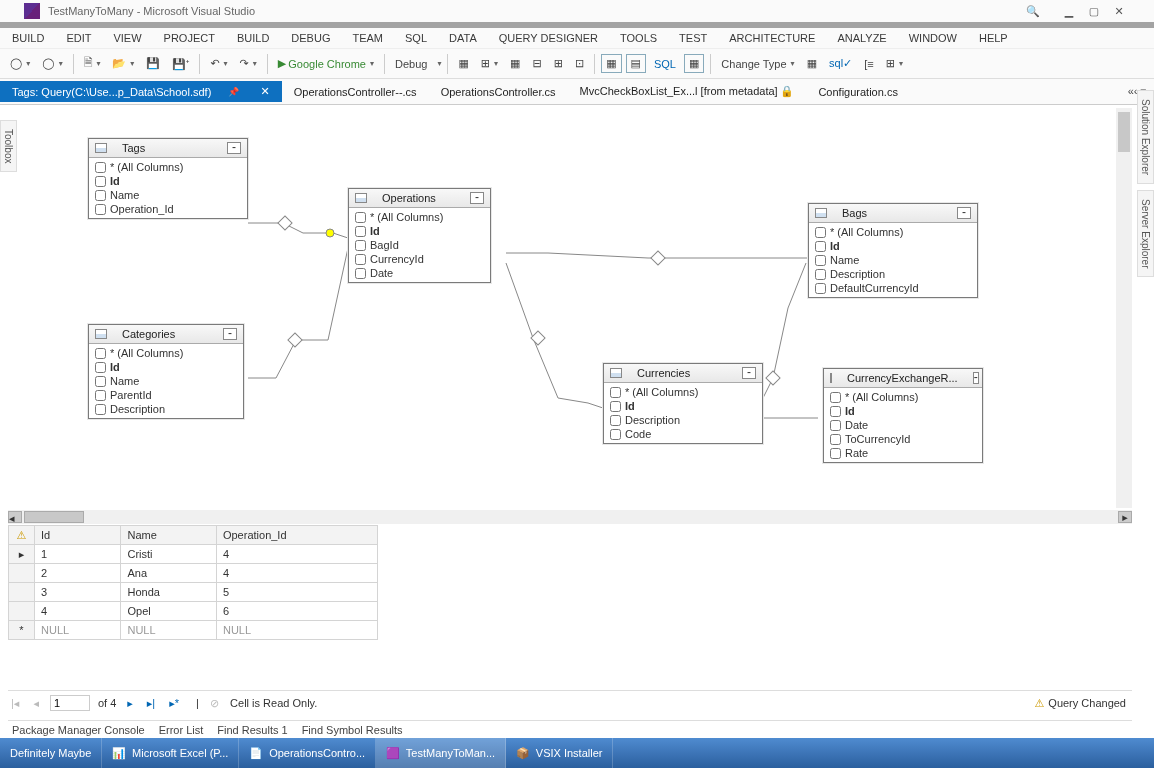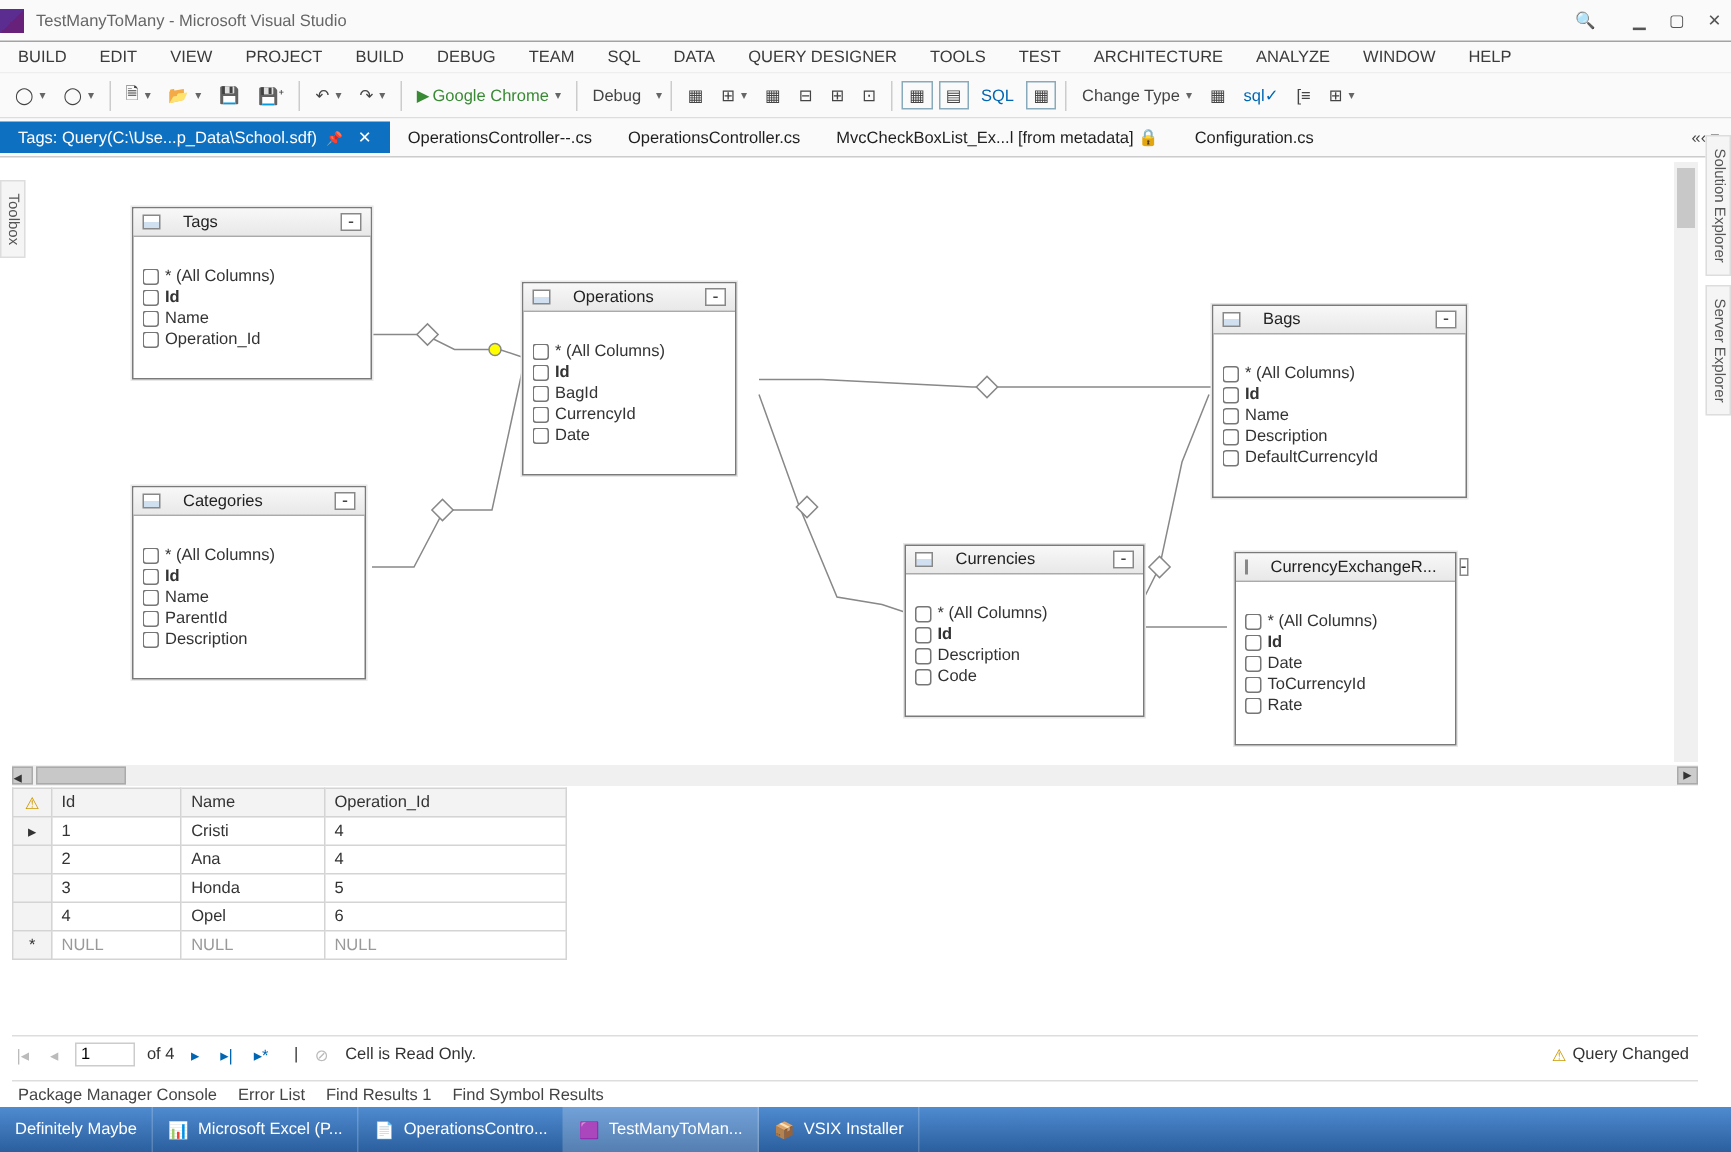--- a/index.html
+++ b/index.html
@@ -1,49 +1,49 @@
 <!DOCTYPE html>
 <html><head>
 <meta charset="utf-8">
 <style>
 *{box-sizing:border-box;margin:0;padding:0;font-family:"Segoe UI",Tahoma,sans-serif;font-size:11px;}
 body{background:#fff;color:#333;width:1154px;height:768px;overflow:hidden;position:relative;}
-.title-bar{display:flex;align-items:center;height:28px;padding:0 0;background:#fafafa;border-bottom:1px solid #a3a3a3;}
+.title-bar{display:flex;align-items:center;height:28px;padding:0 24px;background:#fafafa;border-bottom:6px solid #a3a3a3;}
 .title-logo{width:16px;height:16px;background:linear-gradient(135deg,#5c2d91 50%,#68217a 50%);margin-right:8px;}
 .title-txt{color:#666;flex:1;}
 .quick-launch{width:190px;height:20px;border:1px solid #ccc;padding:2px 6px;color:#999;background:#fff;}
 .search-ic{margin:0 18px 0 8px;color:#666;}
 .win-btns span{display:inline-block;width:22px;text-align:center;color:#555;}
 .menu-bar{display:flex;gap:22px;padding:4px 12px;background:#fafafa;border-bottom:1px solid #eee;}
 .menu-bar span{color:#3a3a3a;cursor:pointer;}
 .toolbar{display:flex;align-items:center;height:30px;padding:0 6px;background:#fafafa;border-bottom:1px solid #ddd;gap:4px;}
 .toolbar .sep{width:1px;height:20px;background:#ccc;margin:0 2px;}
 .tb-btn{padding:2px 4px;color:#444;display:inline-flex;align-items:center;gap:2px;}
 .dd{color:#666;font-size:8px;margin-left:2px;}
 .play{color:#388a34;}
 .doc-tabs{display:flex;align-items:center;height:26px;background:#fafafa;border-bottom:1px solid #ccc;}
 .doc-tab{padding:4px 12px;color:#1e1e1e;cursor:pointer;white-space:nowrap;}
-.doc-tab.active{background:#0e70c0;color:#fff;display:flex;align-items:center;gap:6px;}
+.doc-tab.active{background:#0e70c0;color:#fff;display:flex;align-items:center;gap:17px;}
 .pin{color:#fff;font-size:9px;}
 .close-x{color:#fff;margin-left:4px;}
 .tab-spacer{flex:1;}
 .tab-overflow{padding:0 8px;color:#444;}
 .side-tab{position:absolute;writing-mode:vertical-rl;background:#f5f5f5;border:1px solid #ddd;padding:8px 2px;color:#555;font-size:10px;cursor:pointer;}
 .side-left{left:0;top:120px;}
 .side-right1{right:0;top:90px;}
 .side-right2{right:0;top:190px;}
 .designer{position:absolute;left:28px;right:22px;top:108px;height:400px;background:#fff;overflow:hidden;}
 .scroll-v{position:absolute;right:0;top:0;bottom:0;width:16px;background:#f0f0f0;}
 .scroll-v .thumb{position:absolute;top:4px;left:2px;width:12px;height:40px;background:#c8c8c8;}
 .tbl{position:absolute;background:#fff;border:1px solid #7a7a7a;box-shadow:0 0 0 1px #e8e8e8;}
 .tbl-hdr{background:linear-gradient(#f8f8f8,#e8e8e8);border-bottom:1px solid #aaa;padding:3px 6px;display:flex;align-items:center;gap:15px;}
 .tbl-ic{width:12px;height:10px;border:1px solid #888;background:linear-gradient(#fff 50%,#d0e0f0 50%);}
 .tbl-ttl{flex:1;color:#222;}
 .tbl-mm{width:14px;height:12px;border:1px solid #888;background:#fff;text-align:center;line-height:8px;font-size:12px;}
-.tbl-body{padding:19px 4px;}
+.tbl-body{padding:2px 4px;}
 .col{display:flex;align-items:center;gap:4px;padding:1px 2px;}
 .col input[type=checkbox]{width:11px;height:11px;}
 .col.pk{font-weight:bold;}
 .rel{position:absolute;pointer-events:none;}
 .hsplit{position:absolute;left:8px;right:22px;top:510px;height:14px;background:#f0f0f0;display:flex;align-items:center;}
 .hsplit .sbox{width:14px;height:12px;background:#ccc;margin-right:2px;border:1px solid #aaa;}
 .hsplit .track{flex:1;height:12px;background:#f0f0f0;position:relative;}
 .hsplit .rarr{width:14px;height:12px;background:#ccc;border:1px solid #aaa;text-align:center;line-height:10px;}
 .grid{position:absolute;left:8px;right:22px;top:525px;background:#fff;}
 .grid table{border-collapse:collapse;width:370px;}
@@ -306,21 +306,21 @@
           <input type="checkbox" style="">
           <span>Description</span>
         </div>
       <div class="col">
           <input type="checkbox" style="">
           <span>Code</span>
         </div>
     </div>
   </div>
 
-  <div class="tbl" style="left:795px;top:260px;width:148px;">
+  <div class="tbl" style="left:795px;top:260px;width:160px;">
     <div class="tbl-hdr">
         <span class="tbl-ic"></span>
         <span class="tbl-ttl">CurrencyExchangeR...</span>
         <span class="tbl-mm">-</span>
       </div>
     <div class="tbl-body">
       <div class="col">
           <input type="checkbox" style="">
           <span>* (All Columns)</span>
         </div>

